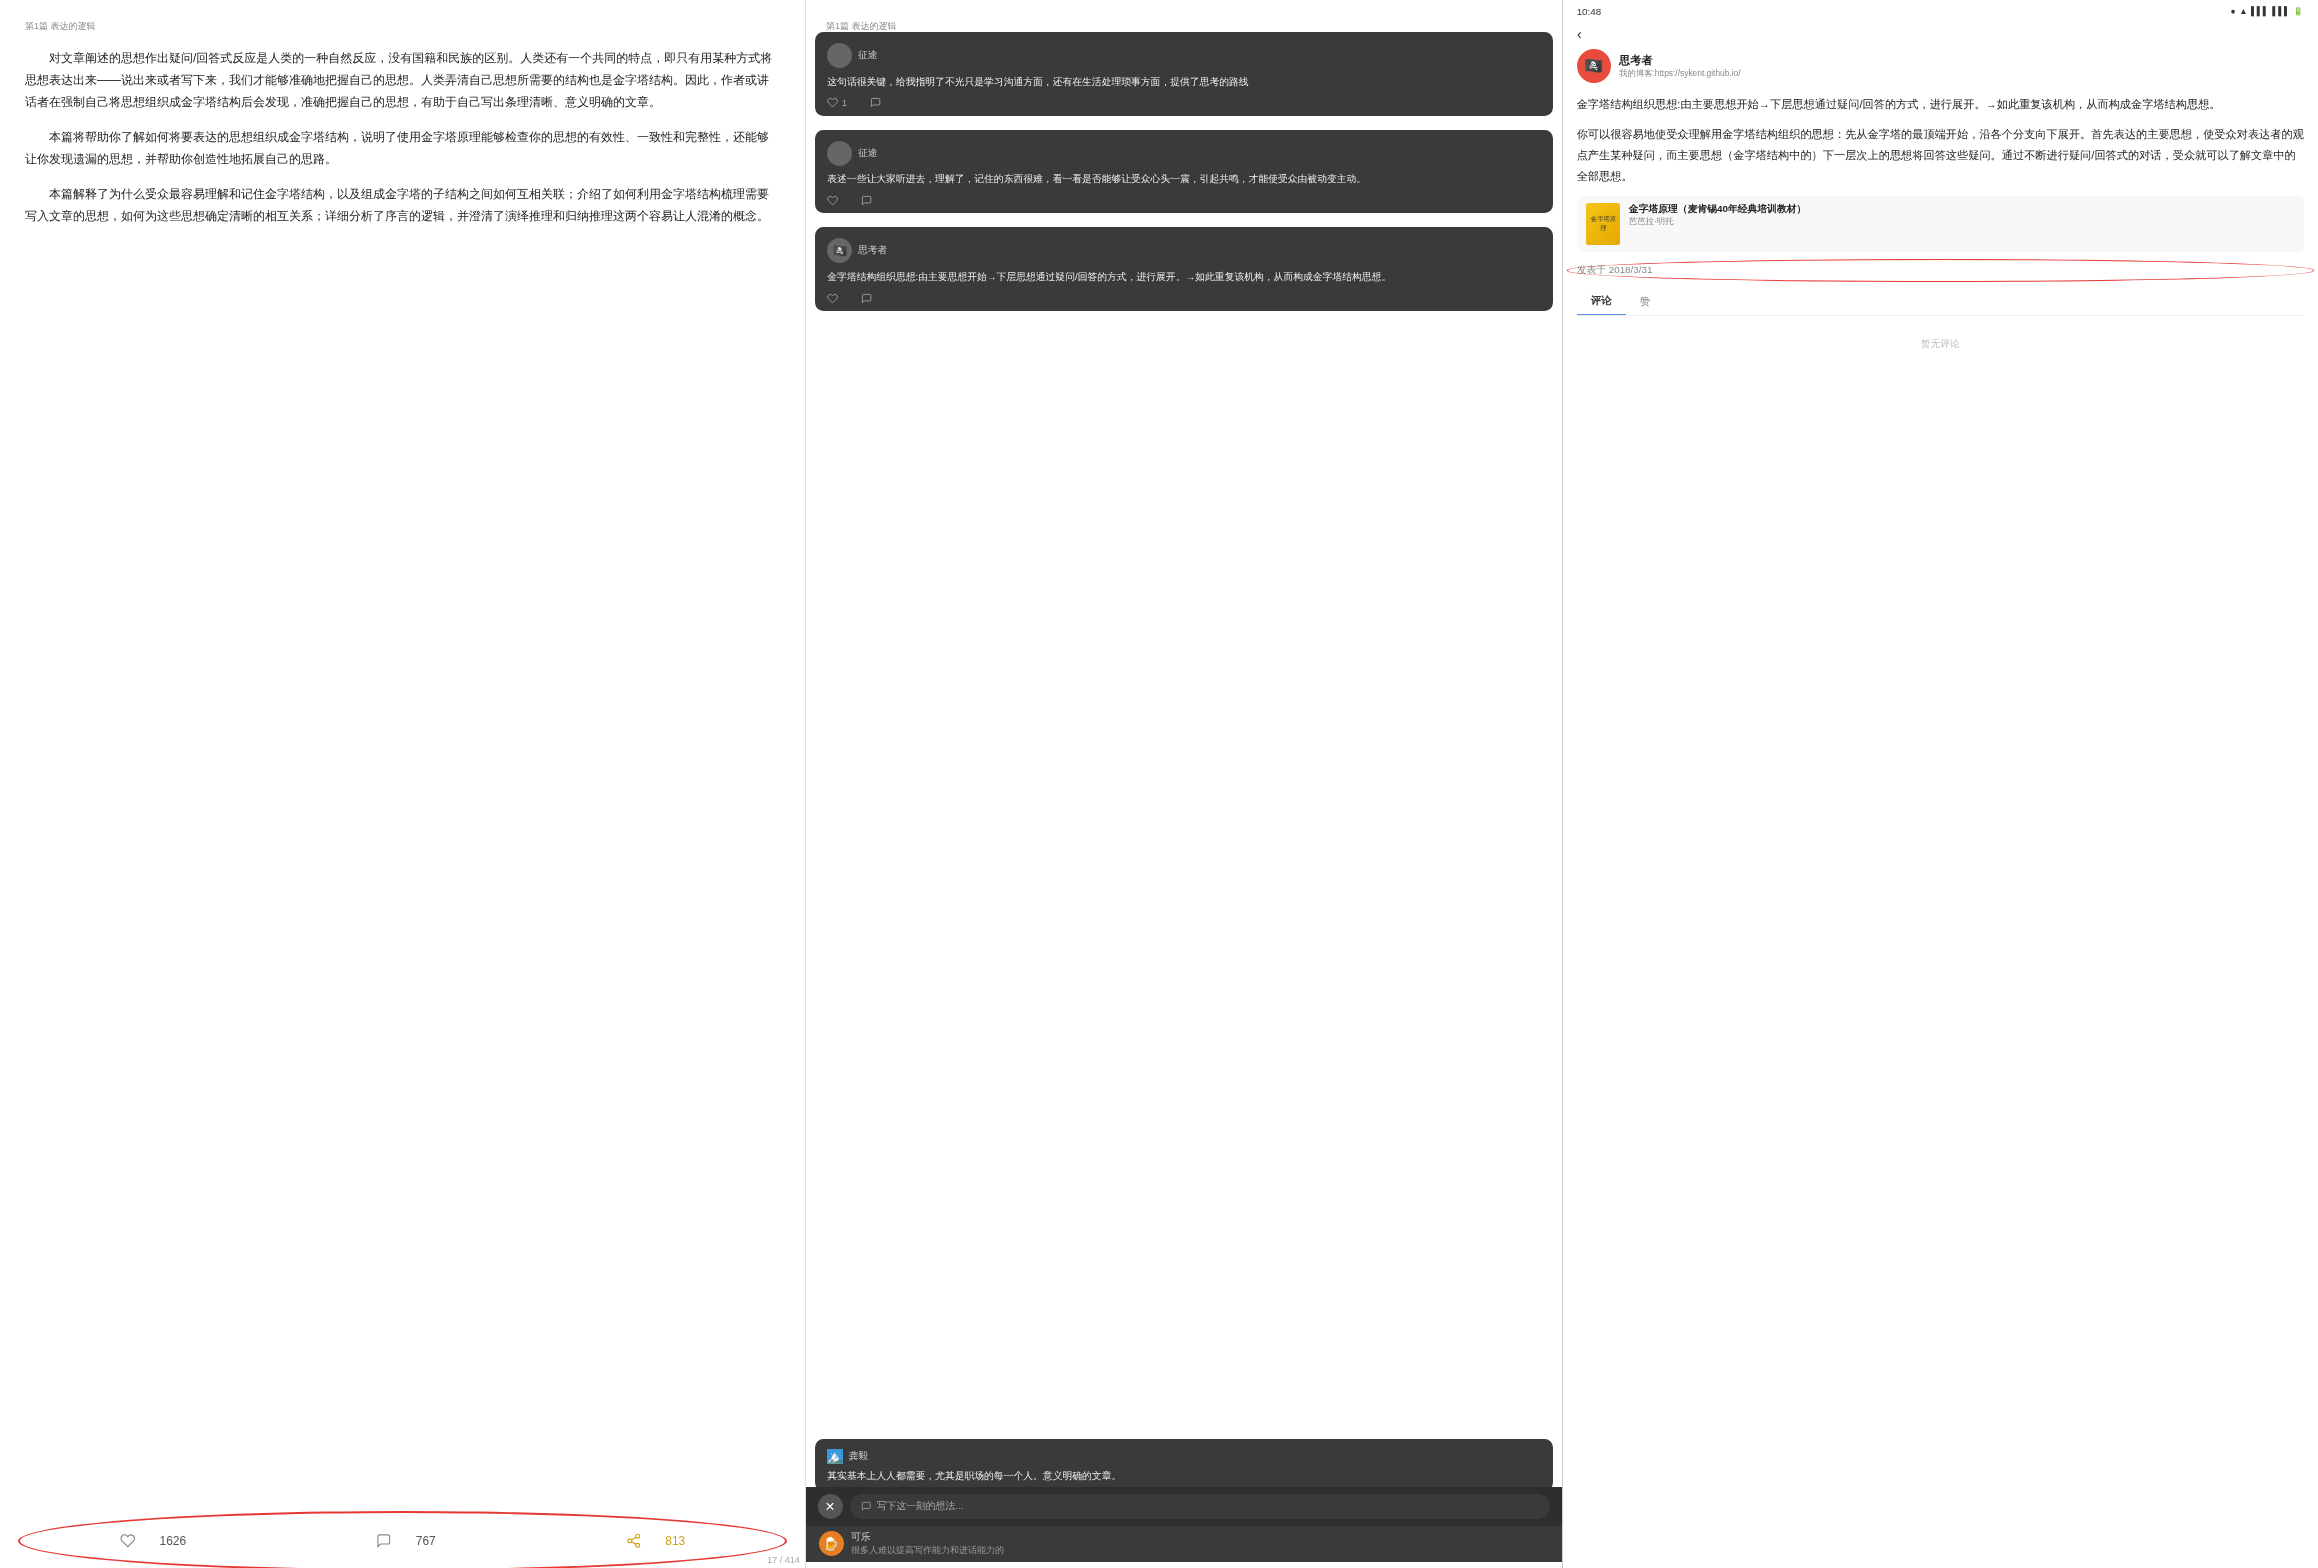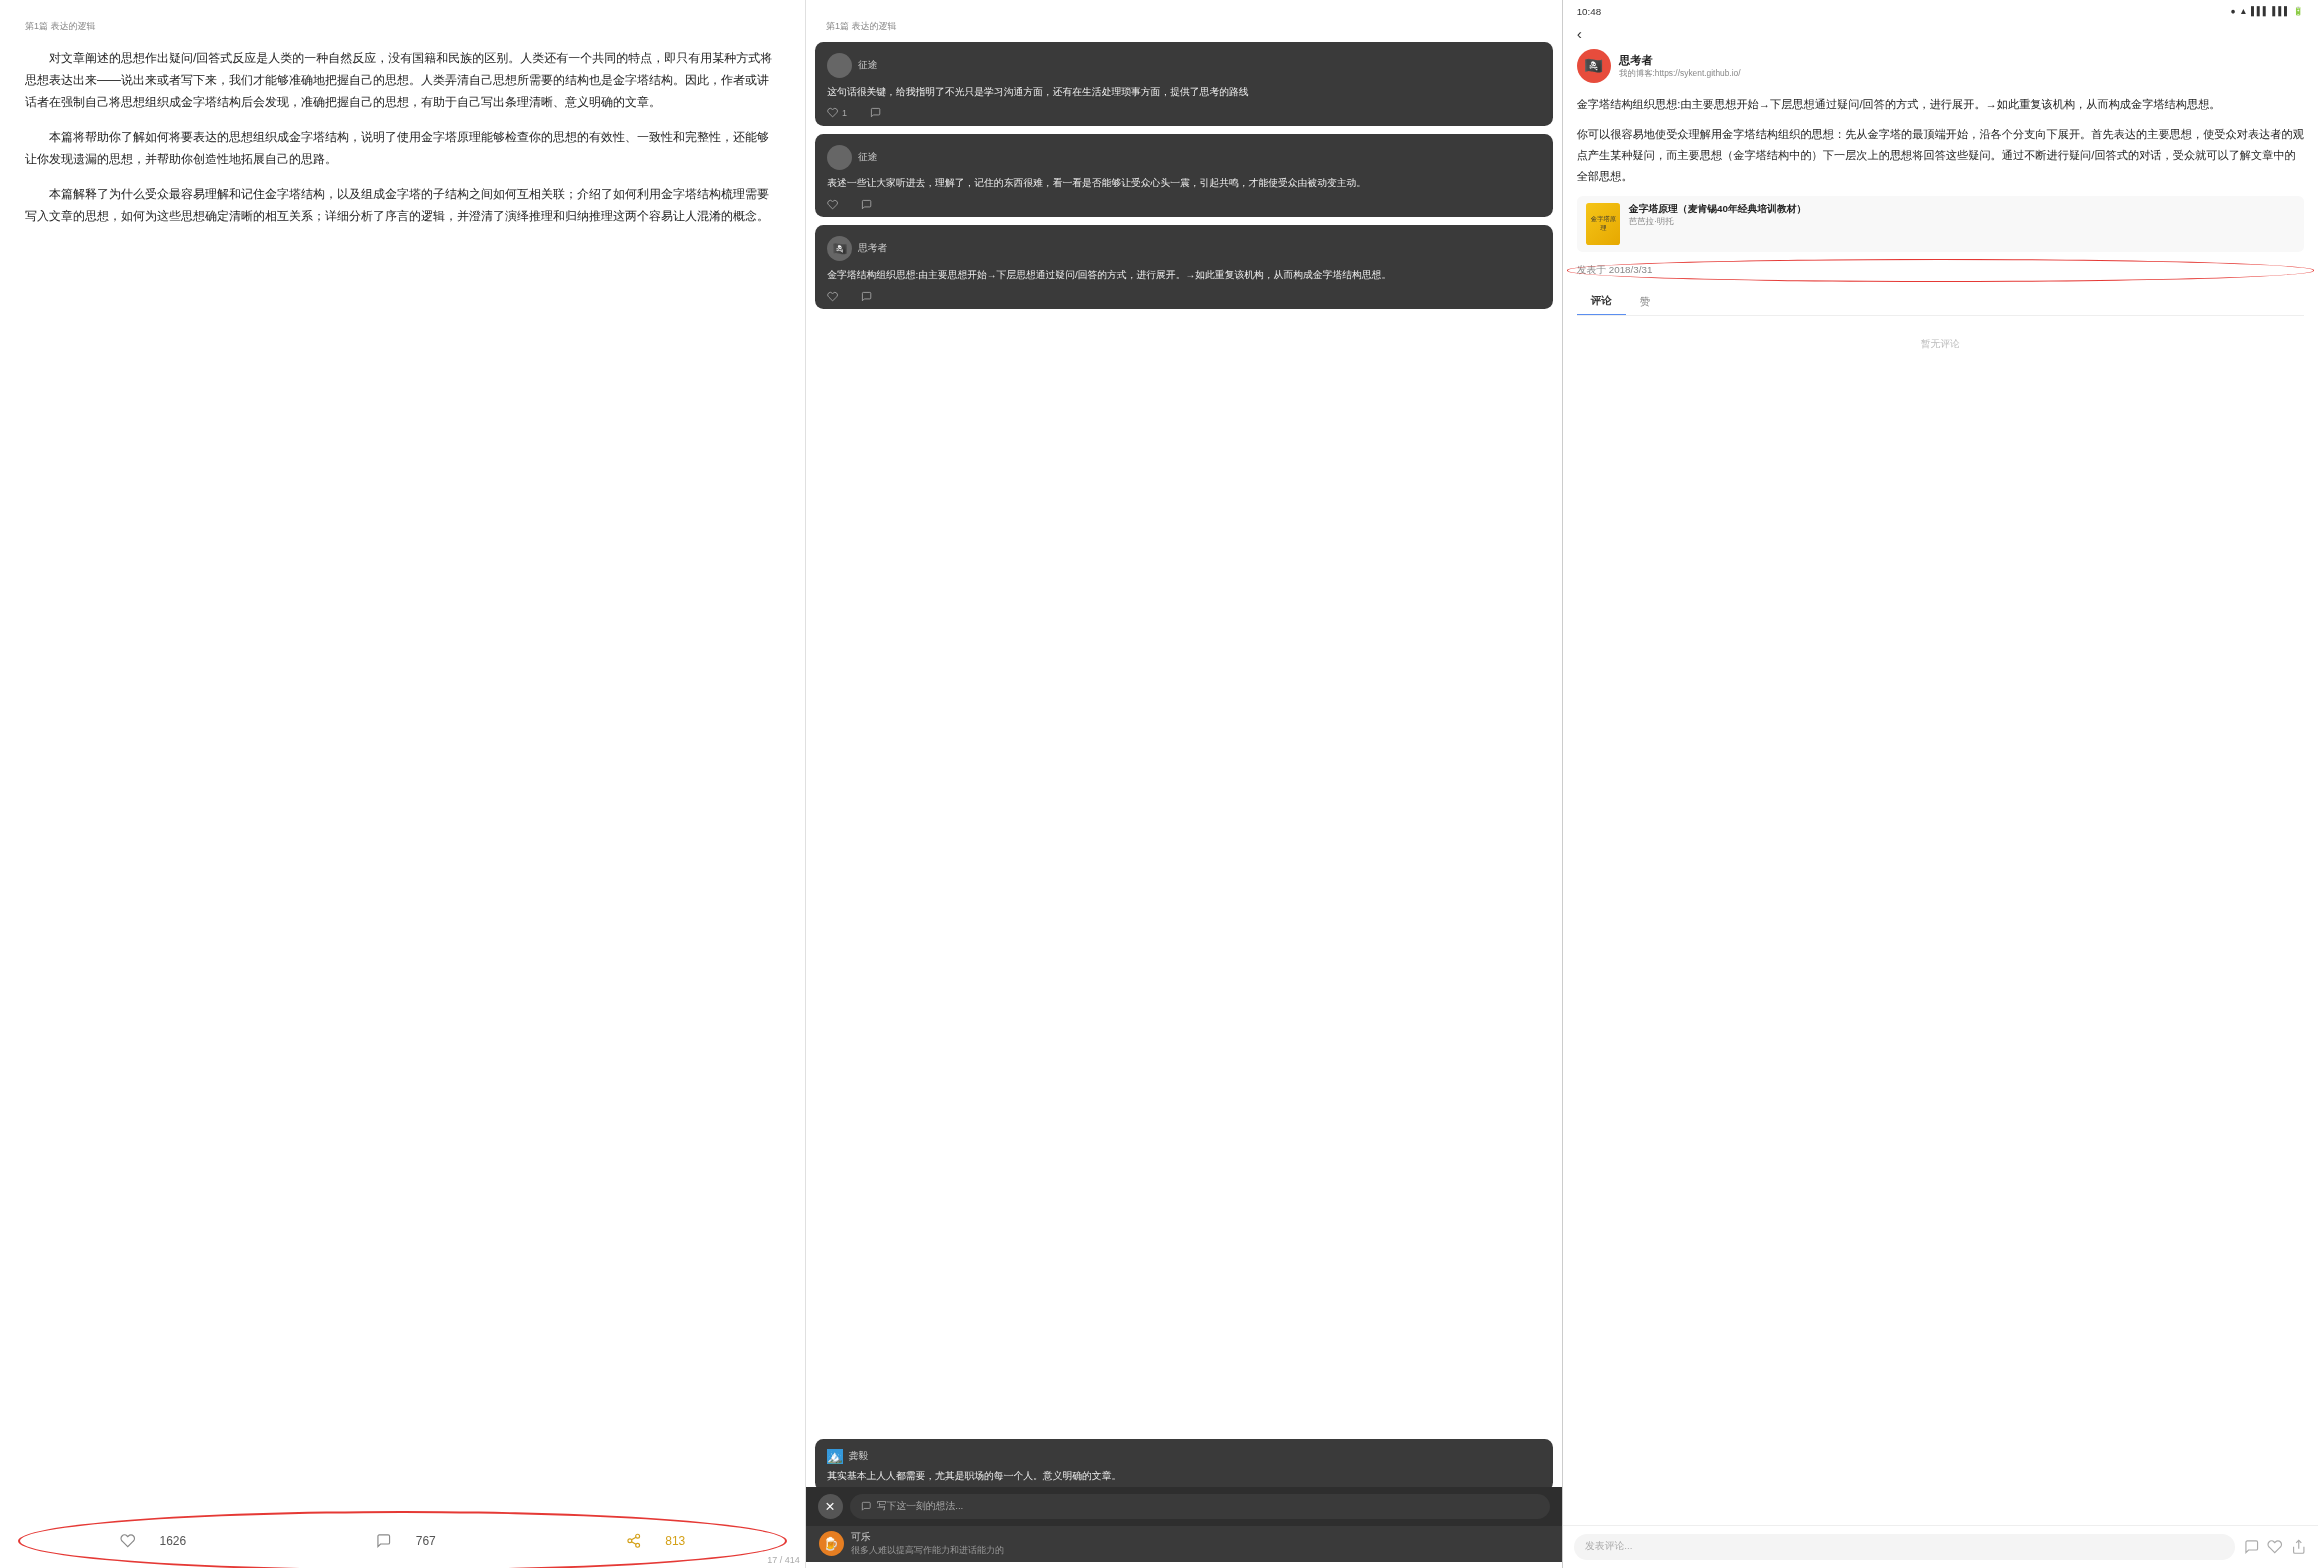--- a/index.html
+++ b/index.html
@@ -94,26 +94,26 @@
       margin-bottom: 11.2px;
     }
     .panel-2 .bg-content .text {
       font-size: 10.5px;
       line-height: 1.8;
       color: #888;
     }
     
     .overlay-cards {
       position: absolute;
-      top: 42px;
+      top: 32px;
       left: 0; right: 0;
       padding: 0 8.4px;
       display: flex;
       flex-direction: column;
-      gap: 8px;
+      gap: 14px;
       z-index: 10;
     }
     .comment-card {
       background: #3a3a3a;
       border-radius: 8.4px;
       padding: 11.2px 12.6px 7px 12.6px;
       color: #eee;
     }
     .comment-card .card-header {
       display: flex;
@@ -537,34 +537,14 @@
     </div>
 
     <div class="tabs-row">
       <div class="tab-item active">评论</div>
       <div class="tab-item">赞</div>
     </div>
 
     <div class="no-comment">暂无评论</div>
   </div>
 
-  <div class="comment-input-bar">
-    <div class="comment-input-pill">发表评论...</div>
-    <div class="bottom-action">
-      <svg width="15.5" height="15.5" viewBox="0 0 24 24" fill="none" stroke="#aaa" stroke-width="1.8">
-          <path d="M21 15a2 2 0 0 1-2 2H7l-4 4V5a2 2 0 0 1 2-2h14a2 2 0 0 1 2 2z"></path>
-        </svg>
-    </div>
-    <div class="bottom-action">
-      <svg width="15.5" height="15.5" viewBox="0 0 24 24" fill="none" stroke="#aaa" stroke-width="1.8">
-          <path d="M20.84 4.61a5.5 5.5 0 0 0-7.78 0L12 5.67l-1.06-1.06a5.5 5.5 0 0 0-7.78 7.78l1.06 1.06L12 21.23l7.78-7.78 1.06-1.06a5.5 5.5 0 0 0 0-7.78z"></path>
-        </svg>
-    </div>
-    <div class="bottom-action">
-      <svg width="15.5" height="15.5" viewBox="0 0 24 24" fill="none" stroke="#aaa" stroke-width="1.8">
-          <path d="M4 12v8a2 2 0 0 0 2 2h12a2 2 0 0 0 2-2v-8"></path>
-          <polyline points="16 6 12 2 8 6"></polyline>
-          <line x1="12" y1="2" x2="12" y2="15"></line>
-        </svg>
-    </div>
-  </div>
 </div>
 
 
 </body></html>

